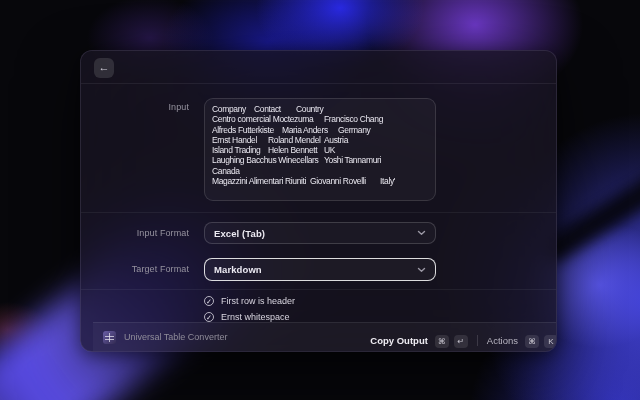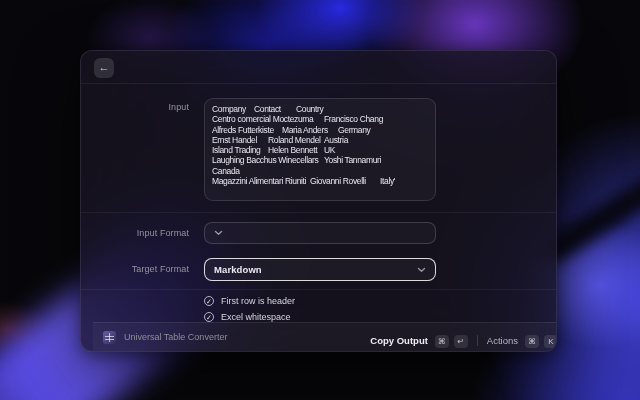--- a/index.html
+++ b/index.html
@@ -106,20 +106,21 @@
     <div class="line">Island Trading	Helen Bennett	UK</div>
     <div class="line">Laughing Bacchus Winecellars	Yoshi Tannamuri</div>
     <div class="line">Canada</div>
     <div class="line">Magazzini Alimentari Riuniti	Giovanni Rovelli	Italy'</div>
   </div>
 
   <div class="sep" style="top:161px;"></div>
 
   <div class="field-label" style="top:177px;">Input Format</div>
   <div class="select-box" style="top:171px;">
+    <span class="select-value">Excel (Tab)</span>
     <span class="chevron">
       <svg width="9" height="6" viewBox="0 0 9 6">
           <path d="M1.5 1.5 L4.5 4.2 L7.5 1.5" stroke="#9a97a4" stroke-width="1.4" fill="none" stroke-linecap="round" stroke-linejoin="round"></path>
         </svg>
     </span>
   </div>
 
   <div class="field-label" style="top:213px;">Target Format</div>
   <div class="select-box focused" style="top:207px; height:23px;justify-content:space-between;">
     <span class="select-value">Markdown</span>
@@ -131,21 +132,21 @@
   </div>
 
   <div class="sep" style="top:238px;"></div>
 
   <div class="check-row" style="top:244px;">
     <span class="checkbox">✓</span>
     <span class="check-label">First row is header</span>
   </div>
   <div class="check-row" style="top:260px;">
     <span class="checkbox">✓</span>
-    <span class="check-label">Excel whitespace</span>
+    <span class="check-label">Ernst whitespace</span>
   </div>
 
   <div class="win-footer">
     <div class="app-icon"></div>
     <span class="app-title">Universal Table Converter</span>
     <div class="footer-right">
       <span class="action-label">Copy Output</span>
       <span class="kbd">⌘</span>
       <span class="kbd">↵</span>
       <span class="footer-sep"></span>

